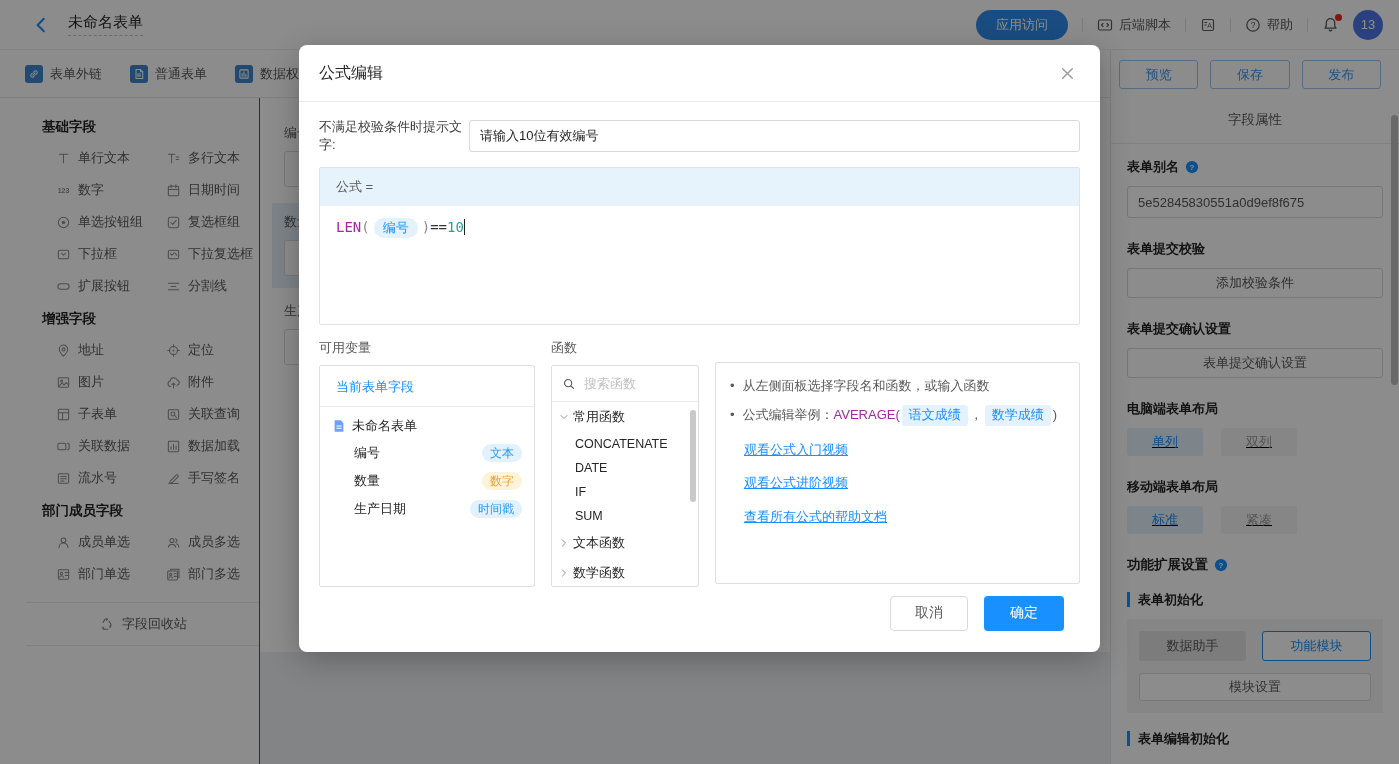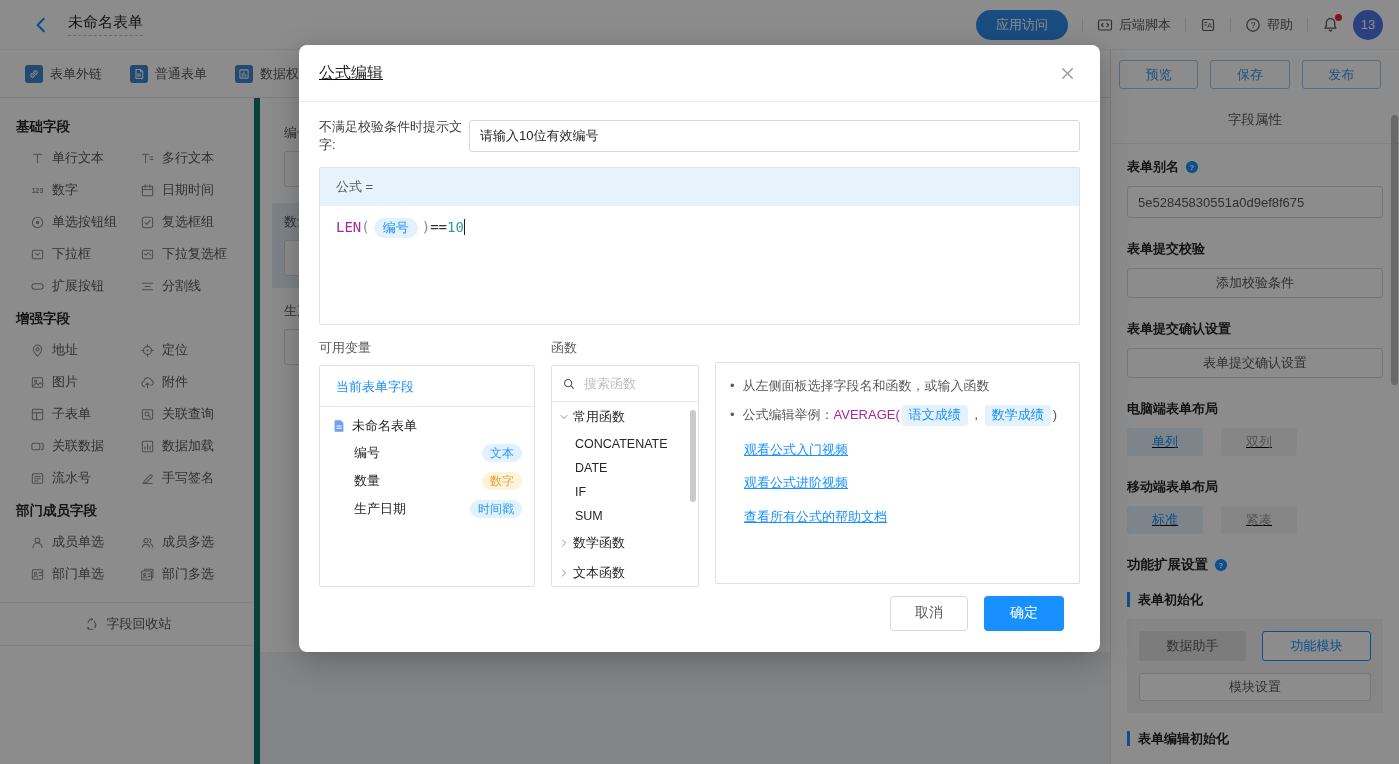--- a/index.html
+++ b/index.html
@@ -23,21 +23,21 @@
   
   .left-region{position:absolute;top:50px;left:0;width:1110px;bottom:0;}
   .tabbar{height:48px;background:#fff;border-bottom:1px solid #e8e8e8;display:flex;align-items:center;padding-left:25px;gap:28px;}
   .tb-item{display:flex;align-items:center;gap:7px;cursor:pointer;white-space:nowrap;}
   .tb-ic{width:18px;height:18px;border-radius:3px;background:#3d86cf;color:#fff;display:flex;align-items:center;justify-content:center;flex:none;}
   .tb-lb{font-size:13px;color:#595959;}
 
   .workrow{position:absolute;top:48px;left:0;right:0;bottom:0;display:flex;}
 
   
-  .sidebar{width:260px;background:#fff;border-right:6px solid #0f766e;flex:none;padding-top:12px;}
+  .sidebar{width:260px;background:#fff;border-right:1px solid #0f766e;flex:none;padding-top:12px;padding-left:26px;}
   .sb-title{font-size:13.5px;font-weight:bold;color:#262626;padding:8px 16px 6px;}
   .sb-grid{display:grid;grid-template-columns:110px 1fr;padding:0 10px 0 30px;}
   .sb-item{height:32px;display:flex;align-items:center;gap:7px;cursor:pointer;}
   .sb-ic{color:#8c8c8c;display:flex;flex:none;}
   .sb-lb{font-size:13px;color:#595959;white-space:nowrap;}
   .sb-recycle{margin-top:12px;height:44px;border-top:1px solid #ececec;border-bottom:1px solid #ececec;display:flex;align-items:center;justify-content:center;gap:8px;color:#595959;font-size:13px;cursor:pointer;}
 
   
   .canvas{flex:1;position:relative;background:#eef0f4;}
   .form-card{position:absolute;left:0;top:0;right:0;height:554px;background:#fff;padding:26px 0 0 24px;}
@@ -69,21 +69,21 @@
   .rp-group-row{display:flex;gap:16px;}
   .gbtn{flex:1;height:30px;font-size:13px;border-radius:3px;cursor:pointer;}
   .gbtn.idle{background:#e2e2e2;border:none;color:#595959;}
   .gbtn.sel{background:#fff;border:1px solid #1890ff;color:#1890ff;}
   .gbtn-wide{width:100%;height:28px;margin-top:12px;background:#fff;border:1px solid #d9d9d9;border-radius:3px;color:#595959;font-size:13px;cursor:pointer;}
   .rp-thumb{position:absolute;right:1px;top:65px;width:7px;height:270px;background:#bfbfbf;border-radius:4px;}
 
   
   .overlay{position:absolute;inset:0;background:rgba(0,0,0,0.45);z-index:50;}
   .modal{position:absolute;left:299px;top:45px;width:801px;height:607px;background:#fff;border-radius:8px;z-index:60;box-shadow:0 8px 30px rgba(0,0,0,.25);display:flex;flex-direction:column;}
-  .m-hdr{height:57px;flex:none;display:flex;align-items:center;padding:0 24px 0 20px;border-bottom:1px solid #ececec;text-decoration:underline;}
+  .m-hdr{height:57px;flex:none;display:flex;align-items:center;padding:0 24px 0 20px;border-bottom:1px solid #ececec;}
   .m-title{font-size:16px;color:#262626;font-weight:500;}
   .m-close{margin-left:auto;color:#999;cursor:pointer;display:flex;}
   .m-body{flex:1;padding:0 20px;display:flex;flex-direction:column;}
   .m-prompt{margin-top:16px;display:flex;align-items:center;}
   .m-prompt-lb{font-size:13px;color:#404040;flex:none;width:150px;}
   .m-prompt-in{flex:1;height:32px;border:1px solid #d9d9d9;border-radius:3px;padding:0 10px;font-size:13px;color:#262626;}
   .f-box{margin-top:13px;border:1px solid #e3e3e3;border-radius:2px;}
   .f-head{height:38px;background:#e7f3fc;display:flex;align-items:center;padding:0 16px;font-size:13px;color:#595959;}
   .f-body{height:118px;padding:12px 16px;font-family:"DejaVu Sans Mono","Liberation Mono",monospace;font-size:14px;cursor:text;}
   .tk-fn{color:#a626a4;}
@@ -626,29 +626,29 @@
             <div class="fx-item">CONCATENATE</div>
             <div class="fx-item">DATE</div>
             <div class="fx-item">IF</div>
             <div class="fx-item">SUM</div>
             <div class="fx-group">
               <span class="fx-chev">
                   <svg width="12" height="12" viewBox="0 0 16 16" fill="none" stroke="currentColor" stroke-width="1.3" stroke-linecap="round" stroke-linejoin="round">
                     <path d="M6 4l4 4-4 4"></path>
                   </svg>
                 </span>
-              <span>数学函数</span>
+              <span>文本函数</span>
             </div>
             <div class="fx-group">
               <span class="fx-chev">
                   <svg width="12" height="12" viewBox="0 0 16 16" fill="none" stroke="currentColor" stroke-width="1.3" stroke-linecap="round" stroke-linejoin="round">
                     <path d="M6 4l4 4-4 4"></path>
                   </svg>
                 </span>
-              <span>文本函数</span>
+              <span>数学函数</span>
             </div>
 
             <div class="fx-thumb"></div>
           </div>
         </div>
 
         <div class="pcol3">
           <div class="p-label">&nbsp;</div>
           <div class="p-box help-box">
             <div class="h-line">

